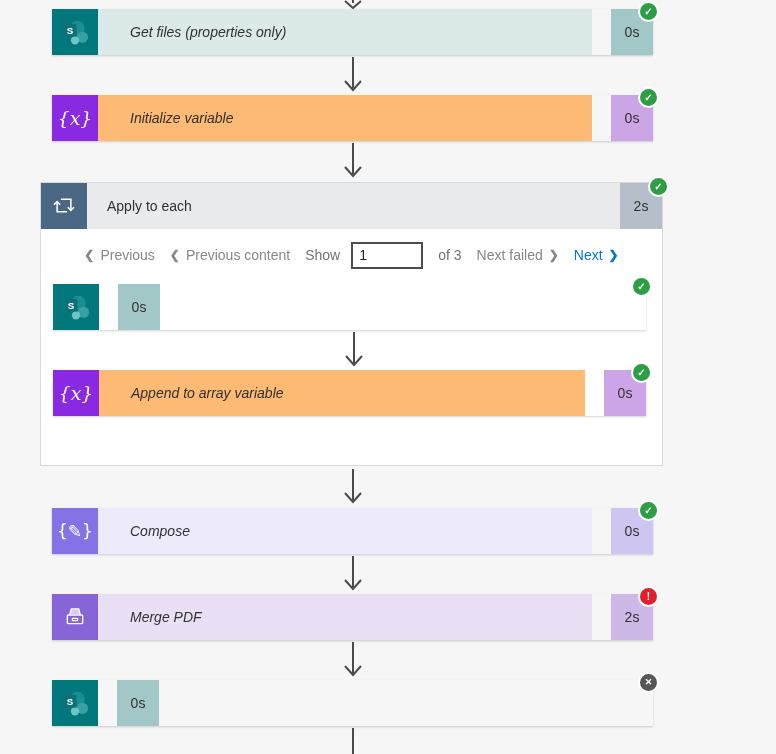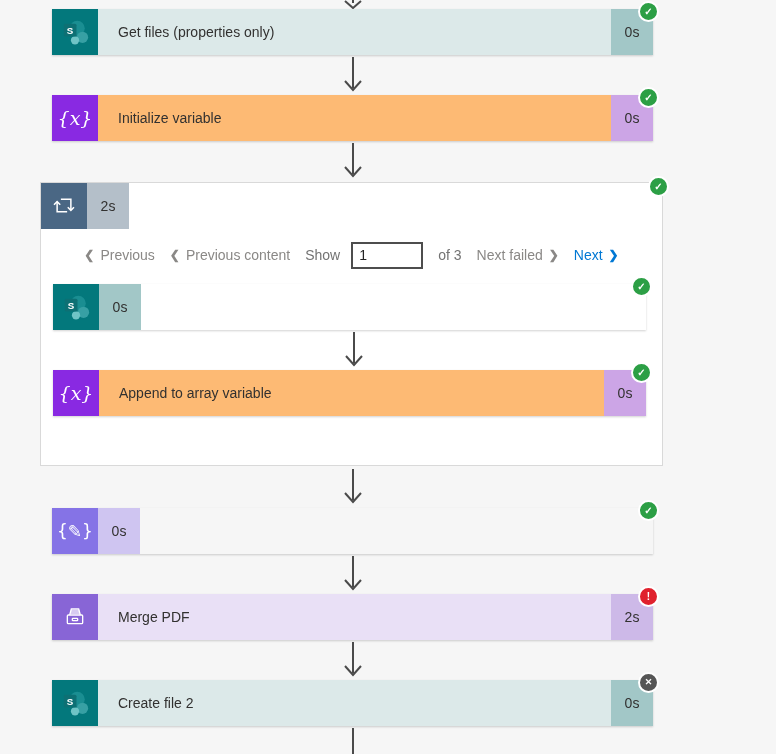--- a/index.html
+++ b/index.html
@@ -12,24 +12,24 @@
   
   .card{
     position:absolute; height:46px; display:flex; align-items:stretch;
     box-shadow:0 1px 2px rgba(0,0,0,.18);
   }
   .card .icon{
     width:46px; flex:0 0 46px; display:flex; align-items:center; justify-content:center;
     color:#fff;
   }
   .card .label{
-    flex:1; display:flex; align-items:center; padding-left:20px;
+    flex:1; display:flex; align-items:center; padding-left:32px;font-style:italic;
   }
   .card .dur{
-    width:42px; flex:0 0 42px; display:flex; align-items:center; justify-content:center;
+    width:42px; flex:0 0 42px; display:flex; align-items:center; justify-content:center;margin-left:19px;
   }
   
   .teal .icon{background:#03787c}
   .teal .label{background:#dce9e9}
   .teal .dur{background:#a2c7c7}
   .vpurple .icon{background:#8929e2}
   .vpurple .label{background:#fdba74}
   .vpurple .dur{background:#cca5e6}
   .compose-t .icon{background:#8573e6}
   .compose-t .label{background:#edeafb}
@@ -139,20 +139,21 @@
   <div class="scope">
     <div class="scope-header loop-t">
       <div class="icon">
         <svg viewBox="0 0 48 48" width="30" height="30" fill="none" stroke="#fff" stroke-width="2.4">
           <path d="M19 13 H35 V30"></path>
           <path d="M30 26 L35 31 L40 26"></path>
           <path d="M29 33 H13 V17"></path>
           <path d="M8 22 L13 17 L18 22"></path>
         </svg>
       </div>
+      <div class="label">Apply to each</div>
       <div class="dur">2s</div>
     </div>
     <div class="badge succeeded" style="top:-7px; right:-7px;">✓</div>
 
     <div class="pagination">
       <span class="pg-link pg-gray">
           <span class="chev">❮</span>
           <span>Previous</span>
         </span>
       <span class="pg-link pg-gray">
@@ -203,20 +204,21 @@
 
   <div class="arrow" style="top:468px; height:38px;">
     <svg width="24" height="38" viewBox="0 0 24 38" fill="none" stroke="#4a4a4a" stroke-width="2">
       <line x1="12" y1="1" x2="12" y2="32"></line>
         <polyline points="4,25 12,34 20,25"></polyline>
     </svg>
   </div>
 
   <div class="card compose-t" style="left:52px; top:508px; width:601px;">
     <div class="icon glyph-compose">{✎}</div>
+    <div class="label">Compose</div>
     <div class="dur">0s</div>
     <div class="badge succeeded">✓</div>
   </div>
 
   <div class="arrow" style="top:555px; height:38px;">
     <svg width="24" height="38" viewBox="0 0 24 38" fill="none" stroke="#4a4a4a" stroke-width="2">
       <line x1="12" y1="1" x2="12" y2="32"></line>
         <polyline points="4,25 12,34 20,25"></polyline>
     </svg>
   </div>
@@ -246,21 +248,20 @@
   <div class="card teal" style="left:52px; top:680px; width:601px;">
     <div class="icon">
       <svg viewBox="0 0 48 48" width="36" height="36">
         <circle cx="27" cy="19" r="10" fill="#1a8e92"></circle>
         <circle cx="34" cy="31" r="7.5" fill="#37a0a4"></circle>
         <circle cx="24" cy="35" r="5.5" fill="#6fc4c6"></circle>
         <rect x="9" y="13" width="17" height="17" rx="2" fill="#0d7074"></rect>
         <text x="17.5" y="27" font-size="13" fill="#fff" text-anchor="middle" font-weight="bold">S</text>
       </svg>
     </div>
-    <div class="label">Create file 2</div>
     <div class="dur">0s</div>
     <div class="badge cancelled" style="font-size:9px;">✕</div>
   </div>
 
   <div class="arrow" style="top:727px; height:27px;">
     <svg width="24" height="27" viewBox="0 0 24 27" fill="none" stroke="#4a4a4a" stroke-width="2">
       <line x1="12" y1="1" x2="12" y2="27"></line>
     </svg>
   </div>
 

